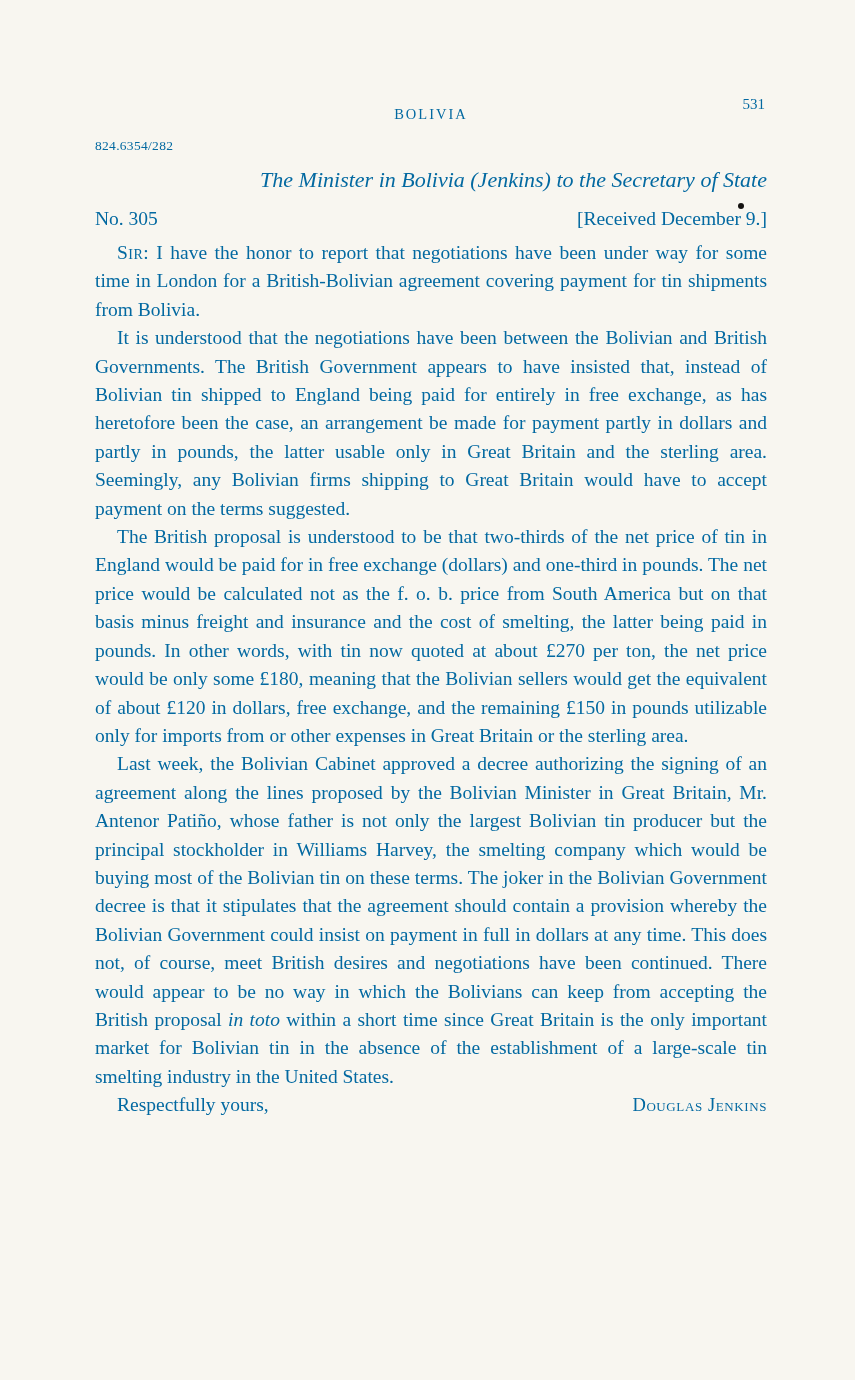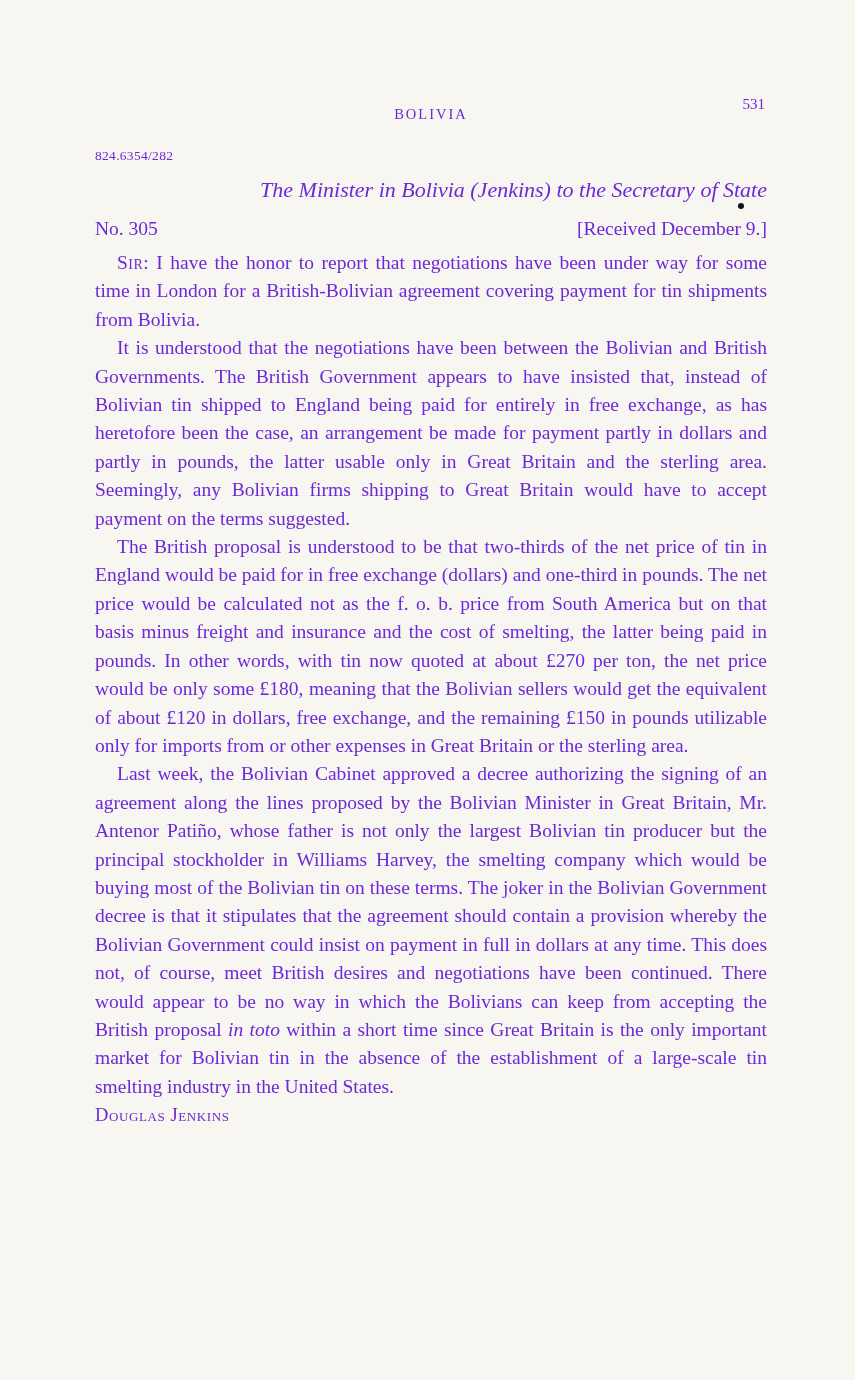--- a/index.html
+++ b/index.html
@@ -6,21 +6,21 @@
     margin: 0;
     padding: 0;
     background: #e9e7e2;
   }
   .page {
     position: relative;
     width: 855px;
     height: 1380px;
     margin: 0 auto;
     background: #f8f6f0;
-    color: #6d28d9;
+    color: #0369a1;
     font-family: "Liberation Serif", "DejaVu Serif", serif;
     overflow: hidden;
   }
   .content {
     position: absolute;
     left: 95px;
     top: 96px;
     width: 672px;
   }
   .running-head {
@@ -37,21 +37,21 @@
     letter-spacing: 2px;
     text-transform: uppercase;
   }
   .running-head .page-number {
     position: absolute;
     right: 2px;
     top: 0;
     font-size: 15px;
   }
   .file-number {
-    margin-top: 16px;
+    margin-top: 6px;
     font-size: 13.5px;
     letter-spacing: 0.3px;
   }
   .doc-title {
     margin-top: 13px;
     text-align: right;
     font-style: italic;
     font-size: 22px;
   }
   .artifact-dot {
@@ -136,20 +136,21 @@
 
       <p><span class="smallcaps">Sir</span><span>: I have the honor to report that negotiations have been under way for some time in London for a British-Bolivian agreement covering payment for tin shipments from Bolivia.</span></p>
 
       <p>It is understood that the negotiations have been between the Bolivian and British Governments. The British Government appears to have insisted that, instead of Bolivian tin shipped to England being paid for entirely in free exchange, as has heretofore been the case, an arrangement be made for payment partly in dollars and partly in pounds, the latter usable only in Great Britain and the sterling area. Seemingly, any Bolivian firms shipping to Great Britain would have to accept payment on the terms suggested.</p>
 
       <p>The British proposal is understood to be that two-thirds of the net price of tin in England would be paid for in free exchange (dollars) and one-third in pounds. The net price would be calculated not as the f. o. b. price from South America but on that basis minus freight and insurance and the cost of smelting, the latter being paid in pounds. In other words, with tin now quoted at about £270 per ton, the net price would be only some £180, meaning that the Bolivian sellers would get the equivalent of about £120 in dollars, free exchange, and the remaining £150 in pounds utilizable only for imports from or other expenses in Great Britain or the sterling area.</p>
 
       <p><span>Last week, the Bolivian Cabinet approved a decree authorizing the signing of an agreement along the lines proposed by the Bolivian Minister in Great Britain, Mr. Antenor Patiño, whose father is not only the largest Bolivian tin producer but the principal stockholder in Williams Harvey, the smelting company which would be buying most of the Bolivian tin on these terms. The joker in the Bolivian Government decree is that it stipulates that the agreement should contain a provision whereby the Bolivian Government could insist on payment in full in dollars at any time. This does not, of course, meet British desires and negotiations have been continued. There would appear to be no way in which the Bolivians can keep from accepting the British proposal </span><em class="inline-latin">in toto</em><span> within a short time since Great Britain is the only important market for Bolivian tin in the absence of the establishment of a large-scale tin smelting industry in the United States.</span></p>
 
       <div class="closing-row">
+        <span class="closing">Respectfully yours,</span>
         <span class="signature">Douglas Jenkins</span>
       </div>
 
     </div>
 
   </div>
 
 </div>
 
 </body></html>

